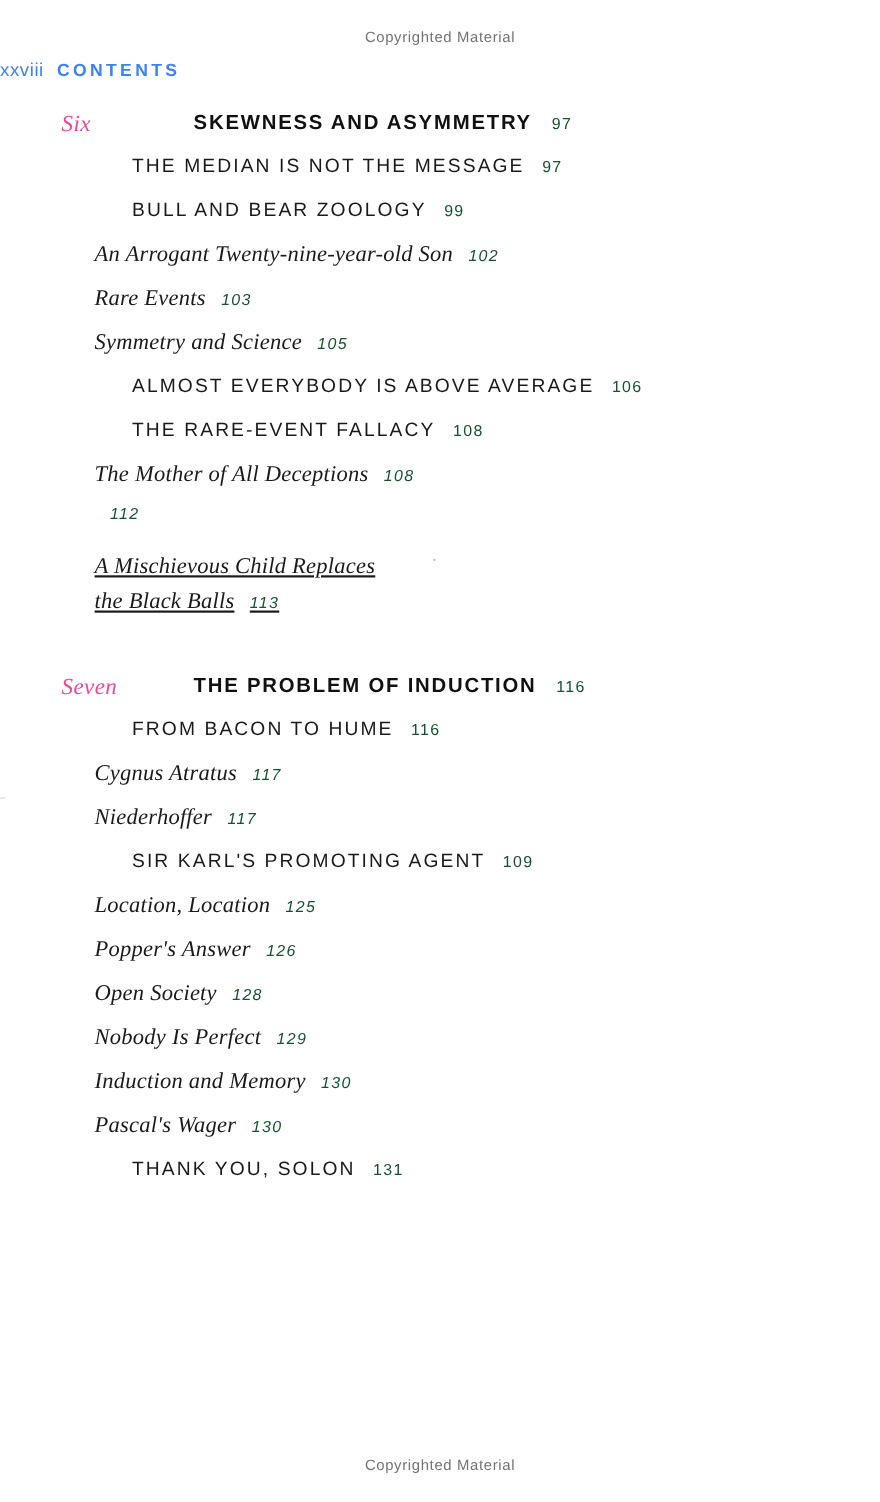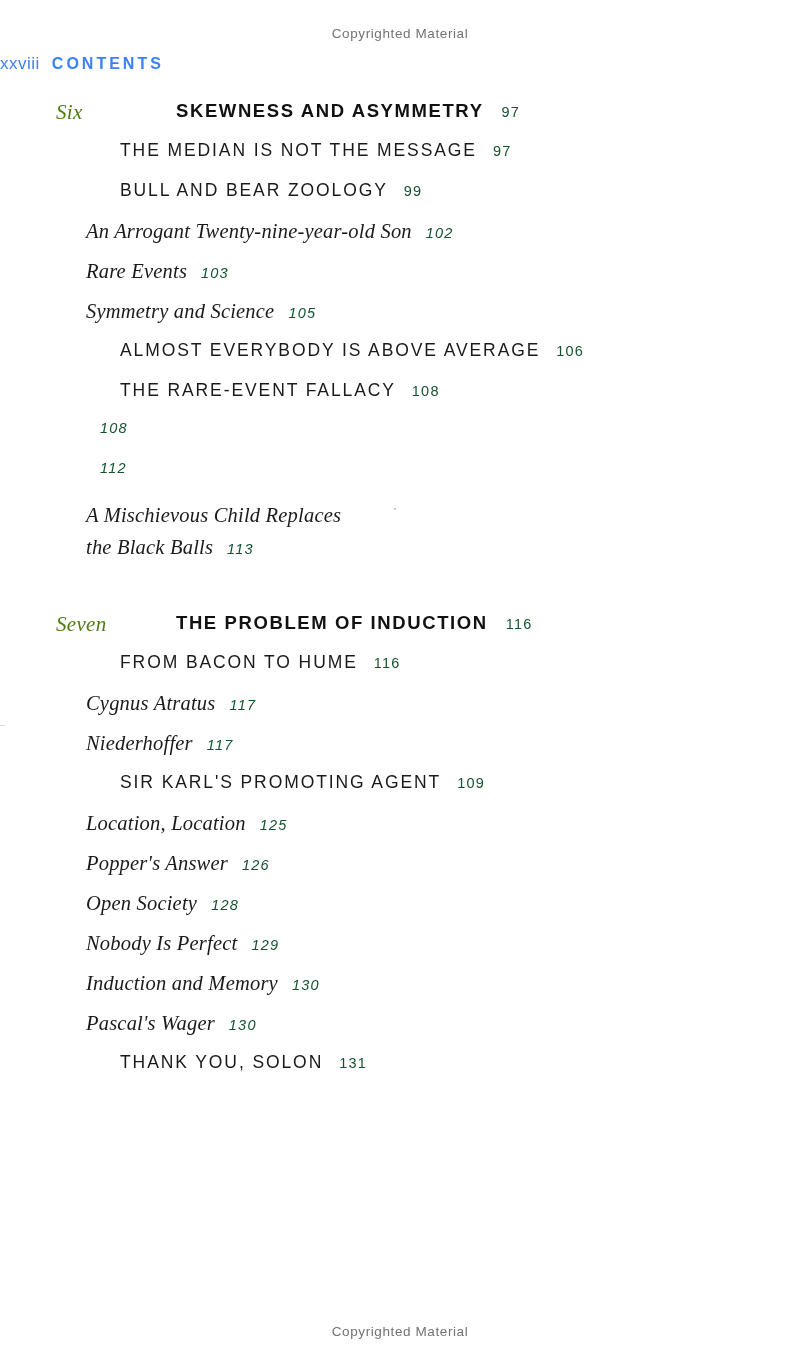--- a/index.html
+++ b/index.html
@@ -75,21 +75,21 @@
   }
 
   .chapter-num {
     position: absolute;
     left: 56px;
     top: 0;
     width: 110px;
     font-family: "Liberation Serif", serif;
     font-style: italic;
     font-size: 21px;
-    color: #4d7c0f;
+    color: #ec4899;
     letter-spacing: 0.3px;
   }
 
   .chapter-title {
     margin-left: 176px;
     font-family: "Liberation Sans", sans-serif;
     font-weight: bold;
     font-size: 18.5px;
     letter-spacing: 1.6px;
     color: #111111;
@@ -129,20 +129,21 @@
     font-size: 20.5px;
     letter-spacing: 0.2px;
     color: #1a1a1a;
   }
   .entry.level-b .pagenum { margin-left: 14px; }
 
   .entry.level-b.two-line {
     display: block;
     line-height: 1.55;
     min-height: 0;
+    text-decoration: underline;
   }
   .entry.level-b.two-line .l2 { display: block; }
   .gap-between-chapters { height: 48px; }
 
   .dot-mark {
     position: absolute;
     left: 394px;
     top: 508px;
     width: 2px;
     height: 2px;
@@ -209,20 +210,21 @@
         <span>ALMOST EVERYBODY IS ABOVE AVERAGE</span>
           <span class="pagenum">106</span>
       </div>
 
       <div class="entry level-a">
         <span>THE RARE-EVENT FALLACY</span>
           <span class="pagenum">108</span>
       </div>
 
       <div class="entry level-b">
+        <span>The Mother of All Deceptions</span>
           <span class="pagenum">108</span>
       </div>
 
       <div class="entry level-b">
           <span class="pagenum">112</span>
       </div>
 
       <div class="entry level-b two-line">
         <span>A Mischievous Child Replaces</span>
         <span class="l2"><span>the Black Balls</span><span class="pagenum">113</span></span>

